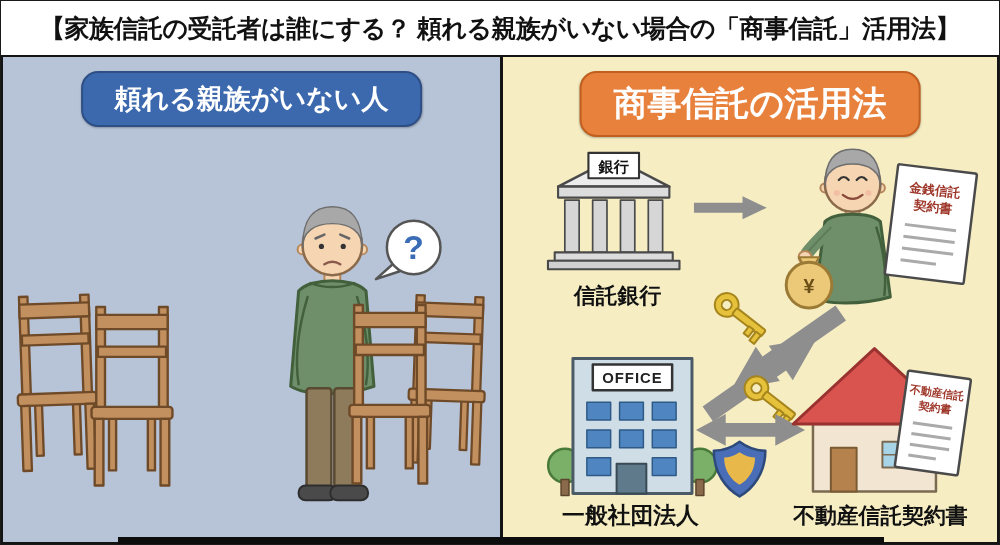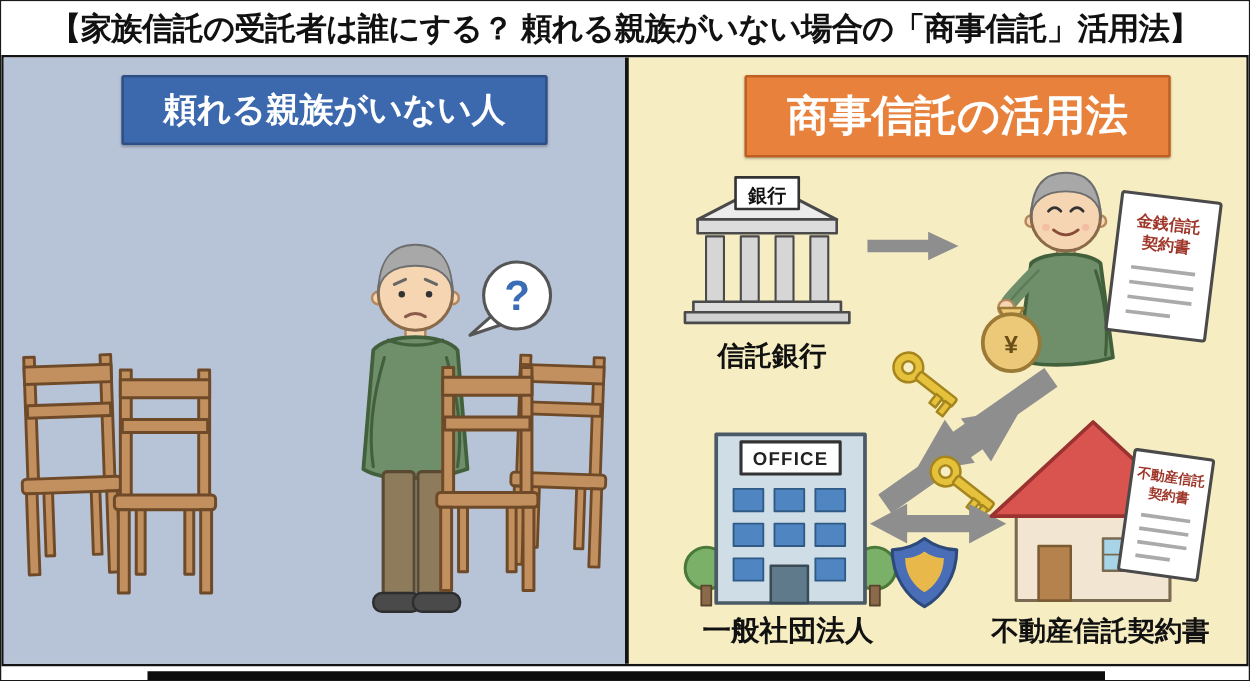--- a/index.html
+++ b/index.html
@@ -2,37 +2,37 @@
 <html><head>
 <meta charset="utf-8">
 <style>
   * { margin:0; padding:0; box-sizing:border-box; }
   body { font-family:"Liberation Sans","DejaVu Sans",sans-serif; background:#e8e8e8; }
   .frame{
     position:relative; width:1000px; height:545px; background:#ffffff;
     overflow:hidden; border:1px solid #1a1a1a;
   }
   .title-bar{
-    height:43px; display:flex; align-items:center; justify-content:center;
+    height:54px; display:flex; align-items:center; justify-content:center;
     background:#ffffff;
   }
   .title-text{
     font-size:25px; font-weight:800; color:#111; white-space:nowrap; letter-spacing:-0.5px;
   }
   .panels{
     display:flex; height:489px; border:2px solid #141414;
   }
   .panel{ position:relative; flex:1 1 50%; overflow:hidden; }
   .panel.left{ background:#b7c3d7; }
   .panel.right{ background:#f6edc3; border-left:3px solid #141414; }
   .panel svg{ position:absolute; inset:0; width:100%; height:100%; }
   .badge{
     position:absolute; top:14px; left:50%; transform:translateX(-50%);
-    padding:8px 32px; border-radius:2px; color:#fff; font-weight:800;
-    white-space:nowrap; z-index:3; box-shadow:0 1px 2px rgba(0,0,0,0.25);margin-left:16px;
+    padding:8px 32px; border-radius:17px; color:#fff; font-weight:800;
+    white-space:nowrap; z-index:3; box-shadow:0 1px 2px rgba(0,0,0,0.25);
   }
   .badge.blue{ background:#3c69ae; border:2px solid #2d4f85; font-size:27px; }
   .badge.orange{ background:#e8813c; border:2px solid #c05f20; font-size:34px; }
   .bottom-bar{
     position:absolute; left:117px; top:536px; width:766px; height:9px;
     background:#0d0d0d; z-index:6;
   }
   svg text{ font-family:"Liberation Sans","DejaVu Sans",sans-serif; }
   .svg-label{ font-weight:bold; fill:#111; }
   .doc-title{ font-weight:bold; fill:#9e372a; }

